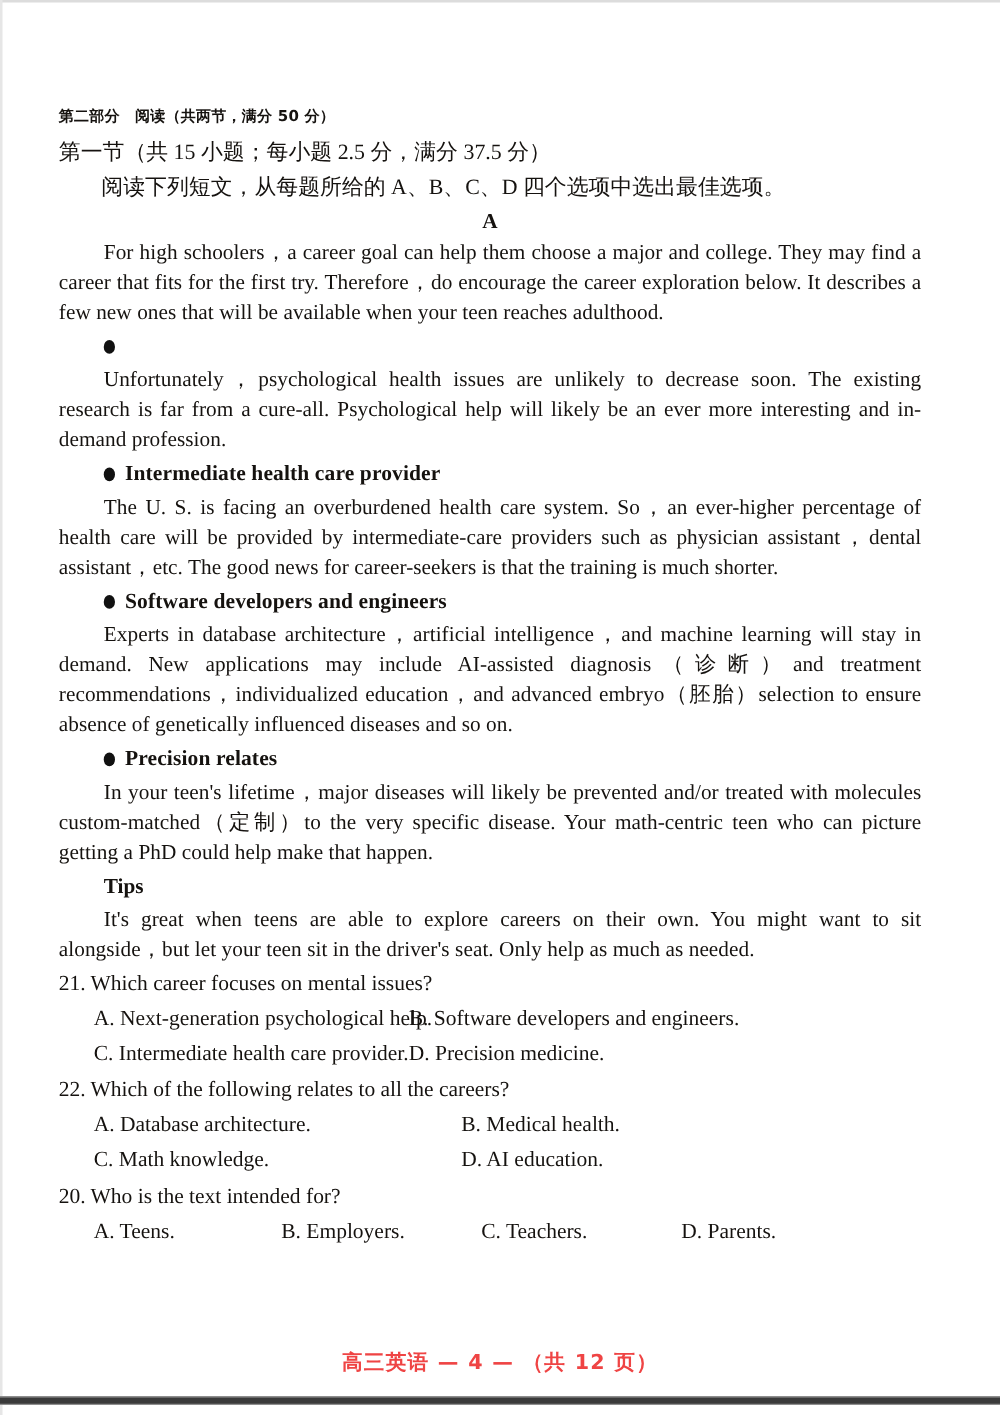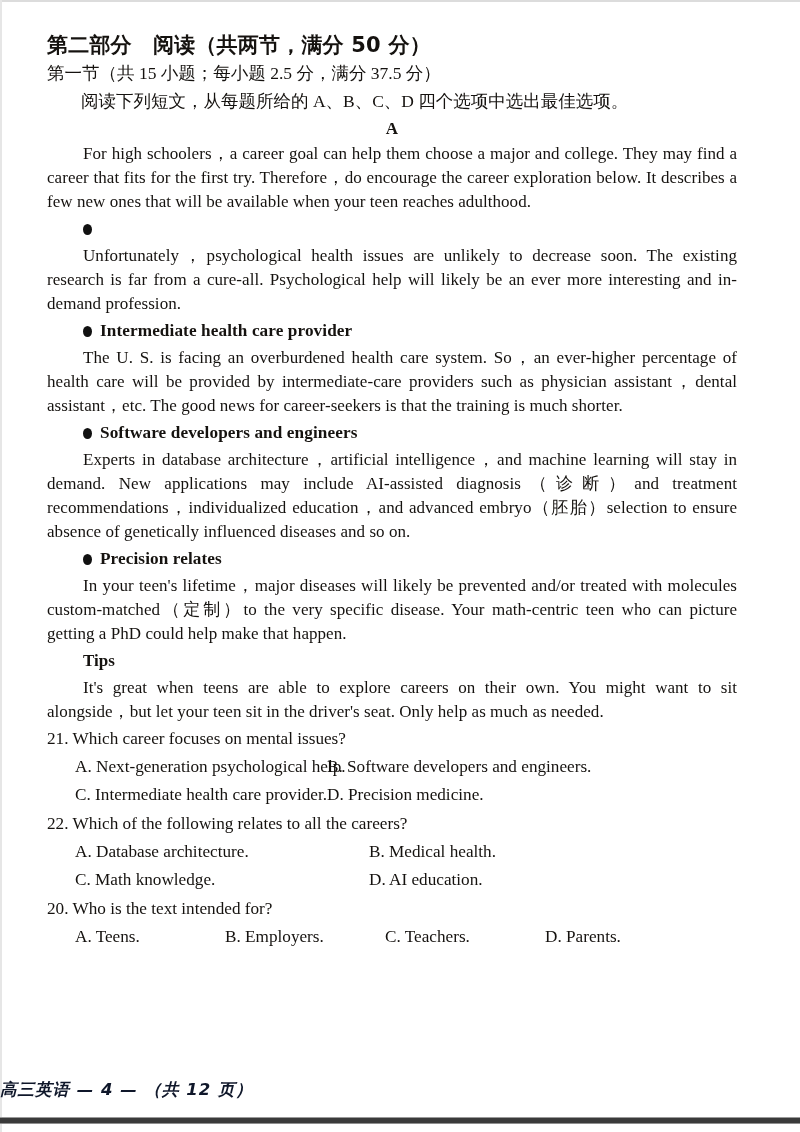--- a/index.html
+++ b/index.html
@@ -43,24 +43,25 @@
     position: absolute;
     left: 47px;
     top: 32px;
     width: 690px;
   }
 
   
   .cn-head {
     font-family: "DejaVu Sans", "Liberation Sans", sans-serif;
     font-weight: bold;
-    font-size: 21px;
+    font-size: 12px;
     line-height: 27px;
     letter-spacing: 0.2px;
     white-space: nowrap;
+    margin-top: 48px;
   }
   .cn-sub {
     font-family: "Liberation Serif", "DejaVu Serif", serif;
     font-size: 17.5px;
     line-height: 28px;
     white-space: nowrap;
   }
   .cn-instr {
     font-family: "Liberation Serif", "DejaVu Serif", serif;
     font-size: 17.5px;
@@ -133,27 +134,26 @@
     position: absolute;
     white-space: nowrap;
   }
 
   
   .footer {
     position: absolute;
     left: 0;
     top: 1079px;
     width: 800px;
-    text-align: left;
+    text-align: center;
     font-family: "DejaVu Sans", "Liberation Sans", sans-serif;
     font-weight: bold;
     font-size: 16.5px;
     letter-spacing: 1px;
-    color: #0f172a;
-    font-style: italic;
+    color: #ef4444;
   }
 </style>
 </head>
 <body>
 
 <div class="scan-edge-top"></div>
 <div class="scan-edge-left"></div>
 
 <div class="page">
 

